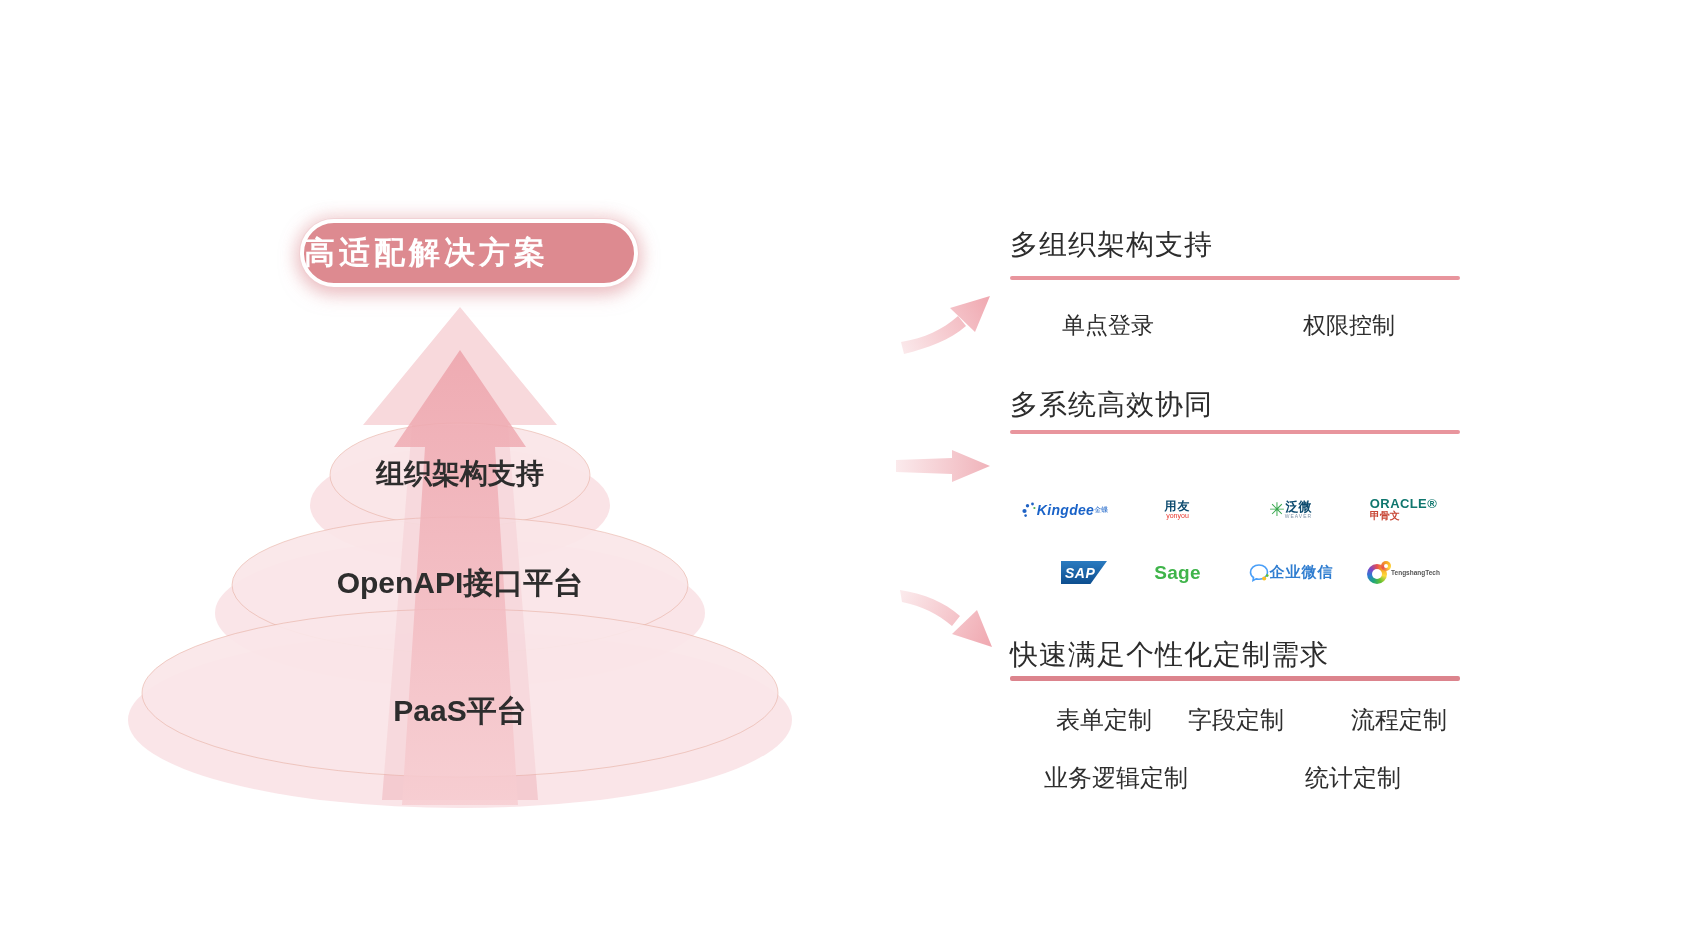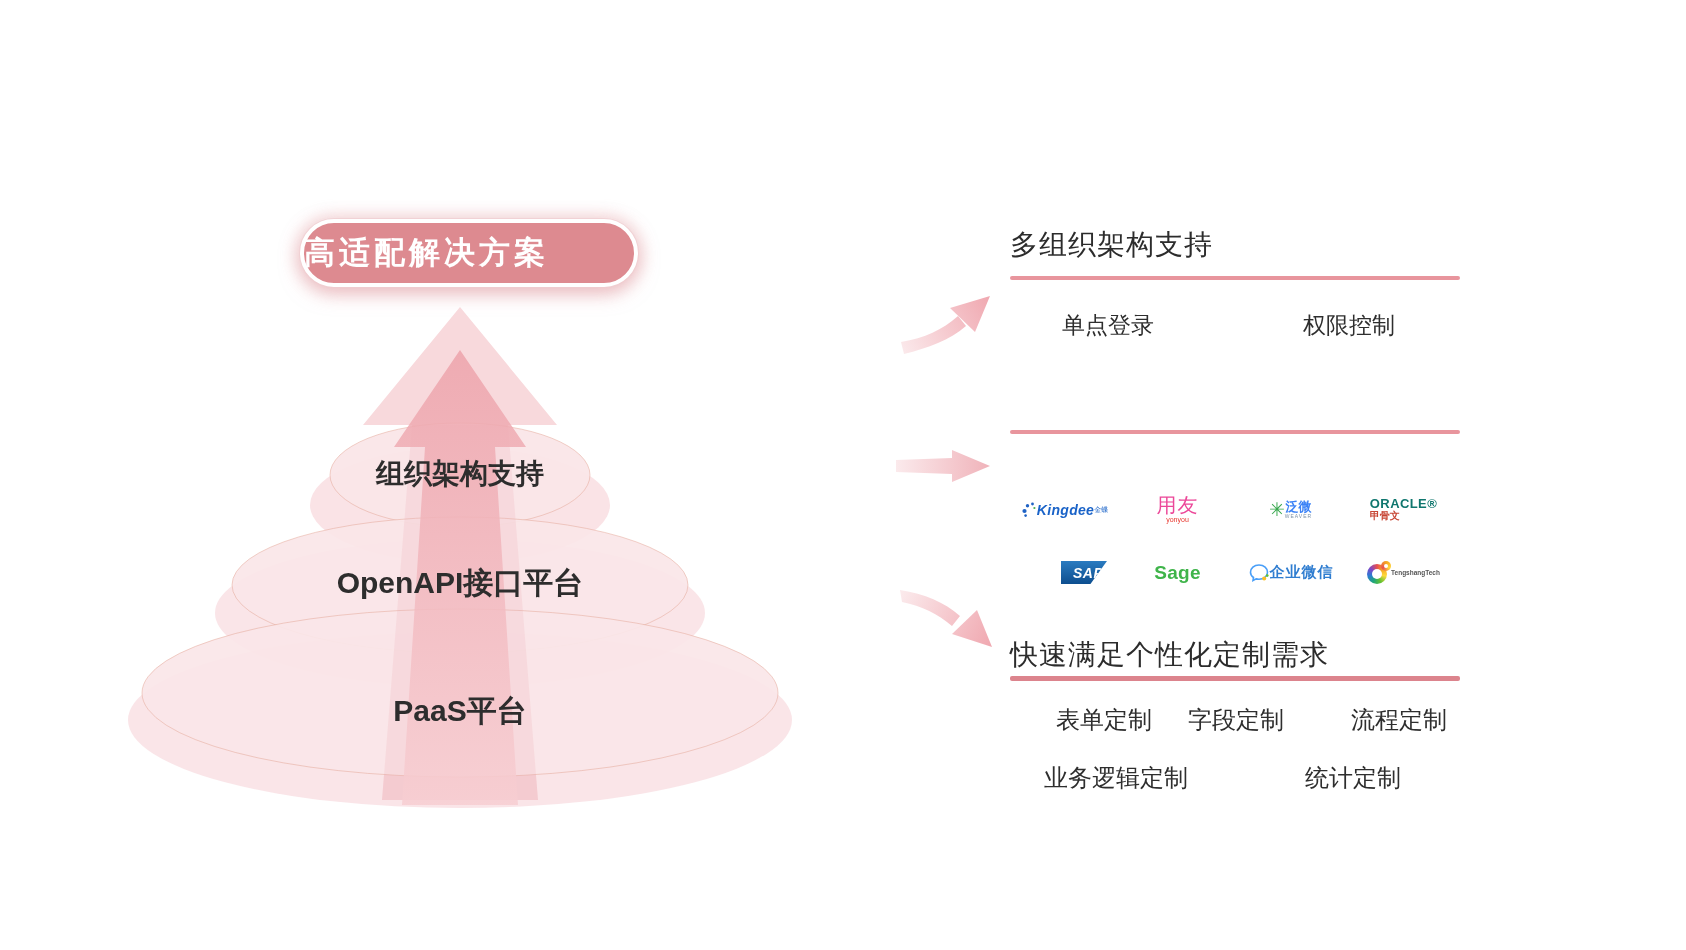--- a/index.html
+++ b/index.html
@@ -29,31 +29,31 @@
   .item.big{font-size:24px;}
   
   .logo-grid{
     position:absolute;left:1008px;top:478px;width:452px;height:126px;
     display:grid;grid-template-columns:repeat(4,1fr);grid-template-rows:1fr 1fr;
   }
   .cell{display:flex;align-items:center;justify-content:center;}
   .stack{display:flex;flex-direction:column;align-items:center;line-height:1.05;}
   .kd-text{font-size:14px;font-weight:700;font-style:italic;color:#1a63c8;letter-spacing:.3px;}
   .kd-sub{font-size:7px;color:#1a63c8;}
-  .yy-text{font-size:20px;font-weight:400;color:#ec4899;letter-spacing:1px;}
+  .yy-text{font-size:12px;font-weight:700;color:#0c4a6e;letter-spacing:1px;}
   .yy-sub{font-size:7px;color:#e8332a;}
   .wv-icon{font-size:19px;color:#39a84e;font-weight:700;line-height:1;}
-  .wv-text{font-size:13px;font-weight:700;color:#3b82f6;}
+  .wv-text{font-size:13px;font-weight:700;color:#0c4a6e;}
   .wv-sub{font-size:5px;color:#7f93a8;letter-spacing:1px;}
   .or-text{font-size:13px;font-weight:800;color:#0f766e;letter-spacing:.4px;}
   .or-sub{font-size:10px;font-weight:700;color:#c74634;}
   .sap-box{
     width:46px;height:23px;background:linear-gradient(#2a7bc0,#0d4e8f);
     clip-path:polygon(0 0,100% 0,64% 100%,0 100%);
-    display:flex;align-items:center;padding-left:12px;box-sizing:border-box;margin-left:39px;
+    display:flex;align-items:center;padding-left:4px;box-sizing:border-box;margin-left:39px;
   }
   .sap-box span{color:#fff;font-size:14px;font-weight:800;font-style:italic;letter-spacing:.5px;}
   .sage-text{font-size:19px;font-weight:800;color:#3fb44a;letter-spacing:.3px;}
   .wc-text{font-size:15px;font-weight:600;color:#2f7dd0;letter-spacing:1px;}
   .ring-wrap{position:relative;width:24px;height:24px;}
   .ring{
     position:absolute;left:0;top:3px;width:20px;height:20px;border-radius:50%;
     background:conic-gradient(#e94f4f,#f5a623,#ffd93b,#63c132,#1fa67a,#2a7bd3,#7b48c9,#e94f4f);
   }
   .ring::after{content:"";position:absolute;left:5px;top:5px;width:10px;height:10px;border-radius:50%;background:#fff;}
@@ -133,20 +133,21 @@
       <path d="M 20,310 C 45,314 64,322 80,336 L 72,346 C 58,334 42,326 22,322 Z" fill="url(#g3)"></path>
       <polygon points="112,367 97,330 72,354" fill="url(#g3)"></polygon>
     </g>
   </svg>
 
   <div class="sec-title" style="top:226px;">多组织架构支持</div>
   <div class="rule thin" style="top:276px;"></div>
   <span class="item" style="left:1062px;top:310px;">单点登录</span>
   <span class="item" style="left:1303px;top:310px;">权限控制</span>
 
+  <div class="sec-title" style="top:386px;">多系统高效协同</div>
   <div class="rule thin" style="top:430px;"></div>
 
   <div class="logo-grid">
 
     <div class="cell">
       <svg width="16" height="17" viewBox="0 0 16 17">
         <circle cx="3.5" cy="10" r="2.1" fill="#2063c5"></circle>
         <circle cx="6.5" cy="4.8" r="1.7" fill="#2063c5"></circle>
         <circle cx="11.5" cy="3" r="1.4" fill="#2063c5"></circle>
         <circle cx="4.6" cy="14.6" r="1.3" fill="#2063c5"></circle>

